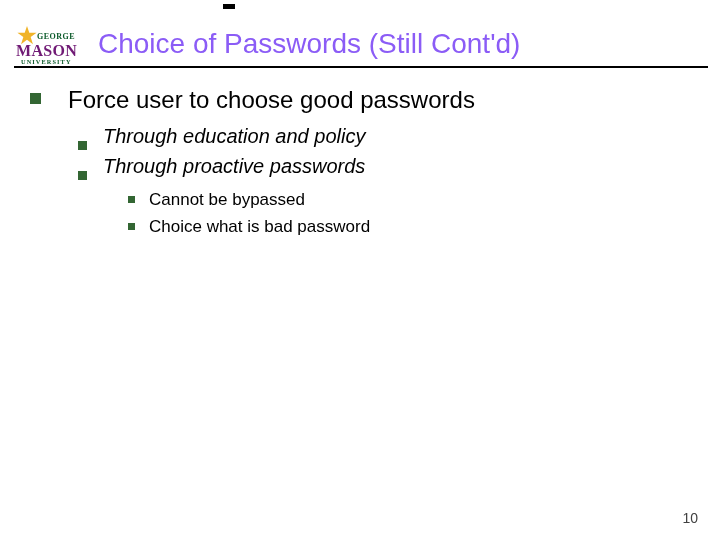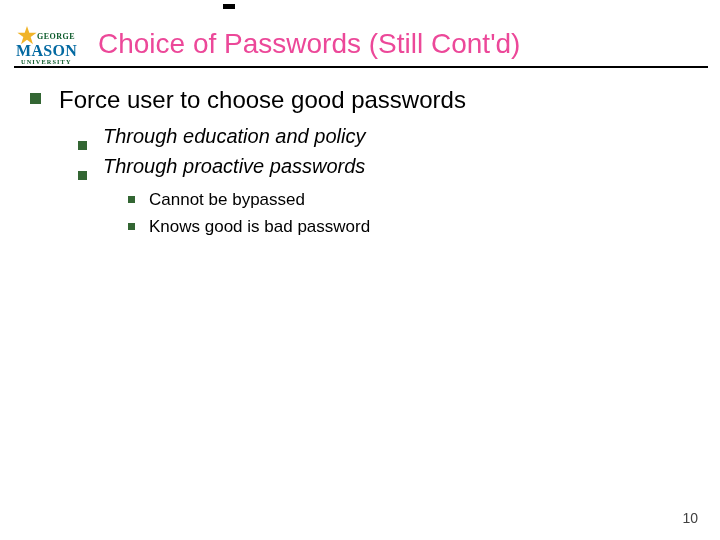--- a/index.html
+++ b/index.html
@@ -6,33 +6,33 @@
   html, body { width: 720px; height: 540px; background: #ffffff; font-family: Verdana, Geneva, sans-serif; color: #000; }
   .slide { position: relative; width: 720px; height: 540px; }
 
   
   .top-dash { position: absolute; left: 223px; top: 4px; width: 12px; height: 5px; background: #000; }
 
   
   .logo { position: absolute; left: 16px; top: 25px; width: 78px; height: 40px; text-align: center; }
   .logo .star { position: absolute; left: 0; top: 0; width: 22px; height: 22px; }
   .logo .text-george { position: absolute; left: 21px; top: 7px; font-size: 8px; letter-spacing: 0.5px; font-weight: 700; color: #0b5a2a; font-family: Georgia, 'Times New Roman', serif; }
-  .logo .text-mason { position: absolute; left: 0; top: 17px; font-size: 16px; font-weight: 700; color: #0369a1; font-family: Georgia, 'Times New Roman', serif; letter-spacing: 0.3px; }
+  .logo .text-mason { position: absolute; left: 0; top: 17px; font-size: 16px; font-weight: 700; color: #701a75; font-family: Georgia, 'Times New Roman', serif; letter-spacing: 0.3px; }
   .logo .text-univ { position: absolute; left: 5px; top: 33px; font-size: 6.3px; letter-spacing: 1.1px; color: #0b5a2a; font-family: Georgia, 'Times New Roman', serif; font-weight: 600; }
 
   
-  .title { position: absolute; left: 98px; top: 28px; font-size: 28px; color: #ec4899; }
+  .title { position: absolute; left: 98px; top: 28px; font-size: 28px; color: #8b5cf6; }
 
   
   .rule { position: absolute; left: 14px; top: 66px; width: 694px; height: 2px; background: #000; }
 
   
   .body { position: absolute; left: 30px; top: 84px; right: 30px; }
 
-  .lvl1 { display: flex; align-items: flex-start; margin-bottom: 8px; }
+  .lvl1 { display: flex; align-items: flex-start; margin-bottom: 8px; gap: 9px; }
   .lvl1 .sq { width: 11px; height: 11px; background: #336633; margin-top: 9px; margin-right: 18px; flex: none; }
   .lvl1 .txt { font-size: 24px; line-height: 1.3; }
 
   .lvl2-wrap { margin-left: 48px; margin-top: 2px; }
   .lvl2 { display: flex; align-items: flex-end; margin-bottom: 3px; font-style: italic; }
   .lvl2 .sq { width: 9px; height: 9px; background: #336633; margin-top: 8px; margin-right: 16px; flex: none; }
   .lvl2 .txt { font-size: 20px; line-height: 1.35; }
 
   .lvl3-wrap { margin-left: 50px; margin-top: 8px; }
   .lvl3 { display: flex; align-items: flex-start; margin-bottom: 3px; }
@@ -79,21 +79,21 @@
         <div class="txt">Through proactive passwords</div>
       </div>
 
       <div class="lvl3-wrap">
         <div class="lvl3">
           <div class="sq"></div>
           <div class="txt">Cannot be bypassed</div>
         </div>
         <div class="lvl3">
           <div class="sq"></div>
-          <div class="txt">Knows good is bad password</div>
+          <div class="txt">Choice what is bad password</div>
         </div>
       </div>
     </div>
 
   </div>
 
   <div class="pagenum">10</div>
 
 </div>
 

